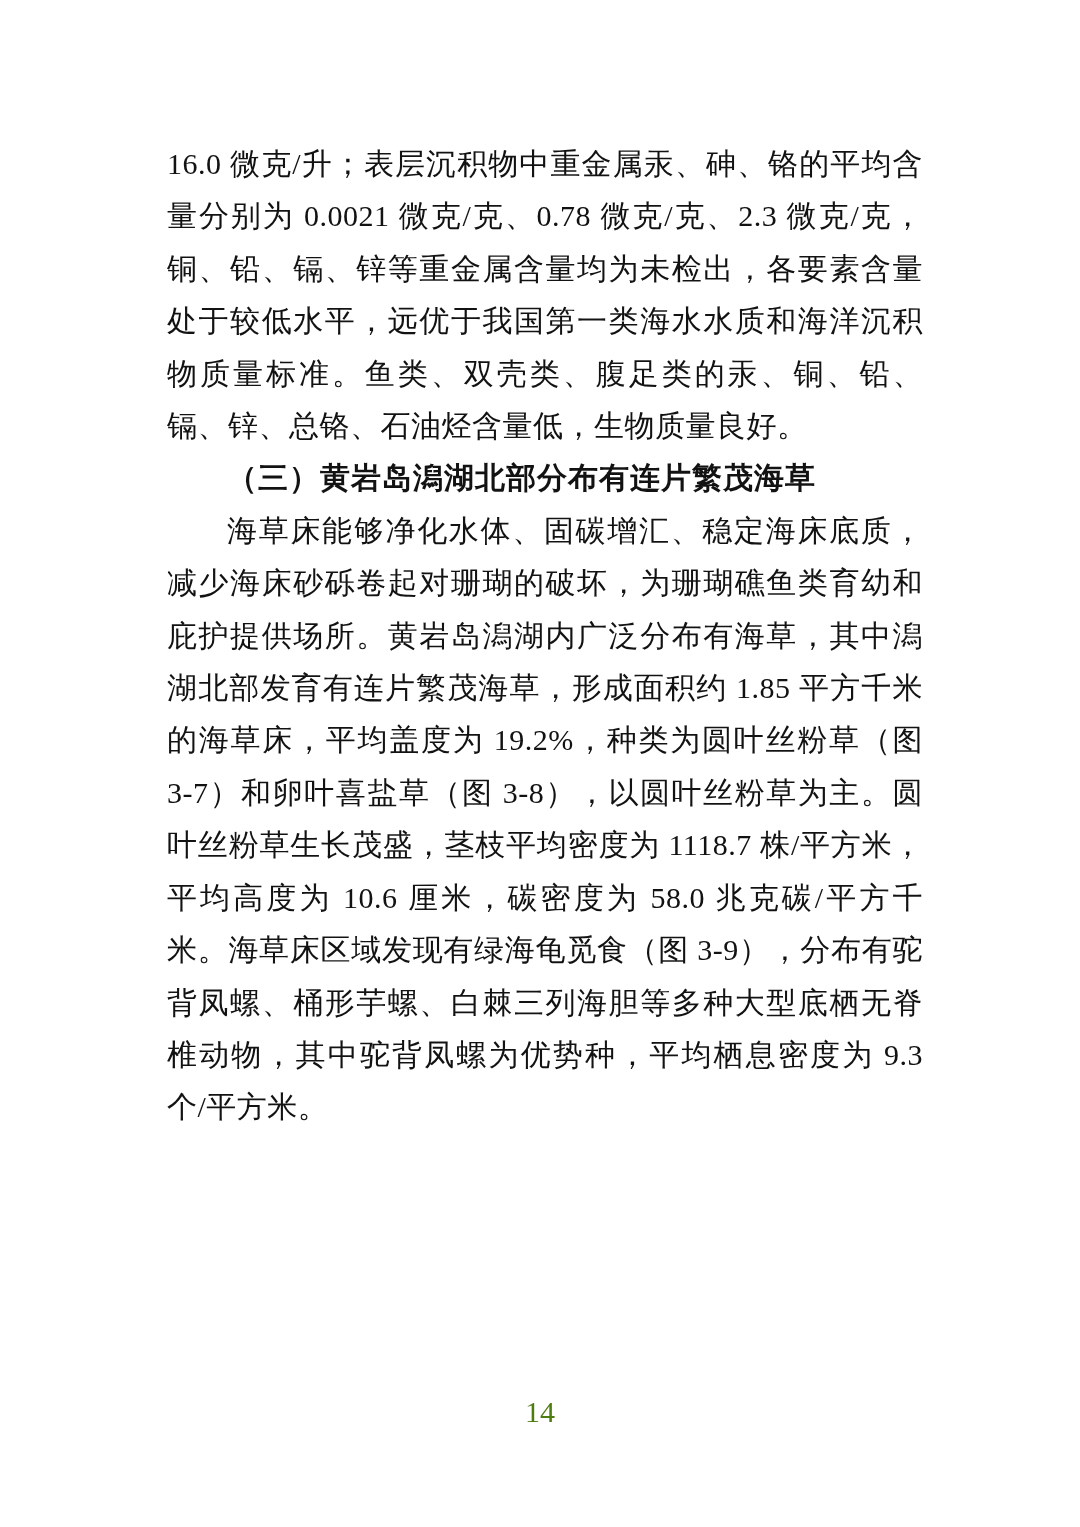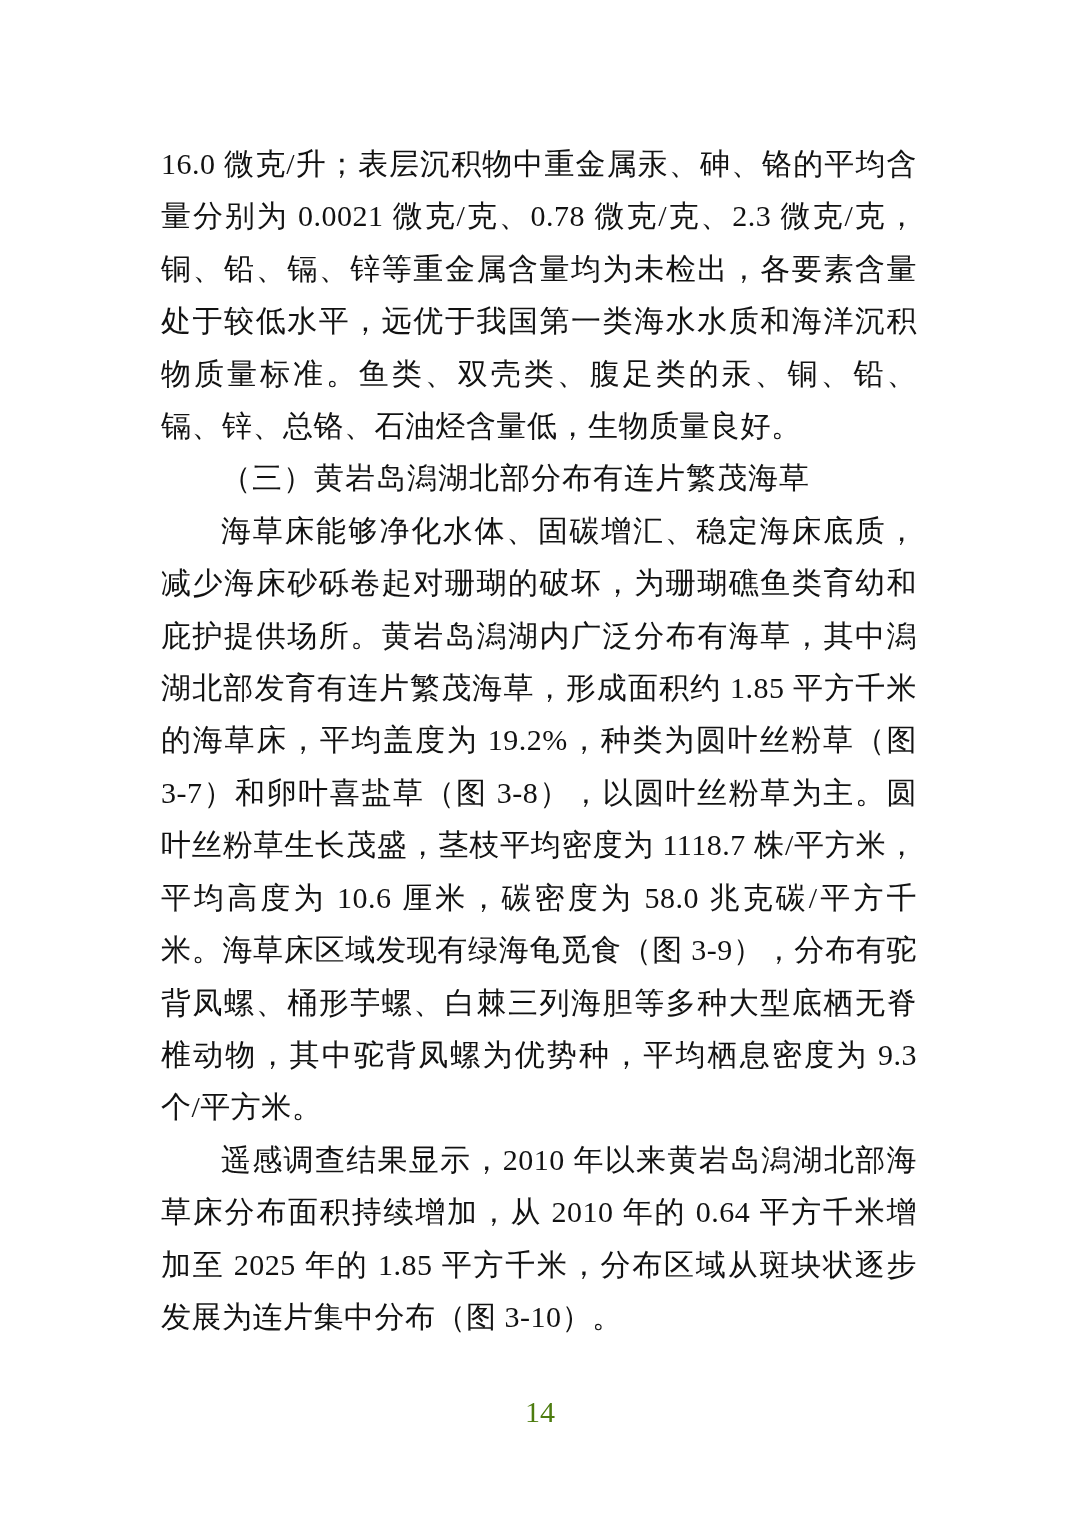--- a/index.html
+++ b/index.html
@@ -11,42 +11,42 @@
     position: relative;
     width: 1080px;
     height: 1527px;
     background: #ffffff;
     overflow: hidden;
     font-family: "Liberation Serif", "DejaVu Serif", serif;
     color: #121212;
   }
   .doc-body {
     position: absolute;
-    left: 161px;
+    left: 167px;
     top: 138px;
     width: 756px;
     font-size: 30px;
     line-height: 52.4px;
     text-align: justify;
     text-justify: inter-ideograph;
     letter-spacing: 0.5px;
   }
   .para {
     margin: 0;
     text-align: justify;
     text-justify: inter-ideograph;
   }
   .para.indent {
     text-indent: 2em;
   }
   .section-heading {
     margin: 0;
     font-size: 30px;
     line-height: 52.4px;
-    font-weight: 400;
+    font-weight: 700;
     text-indent: 2em;
     text-align: left;
     letter-spacing: 1px;
   }
   .page-number {
     position: absolute;
     left: 0;
     right: 0;
     top: 1392px;
     text-align: center;
@@ -56,16 +56,15 @@
   }
 </style>
 </head>
 <body>
 
 <div class="page">
   <div class="doc-body">
     <p class="para">16.0 微克/升；表层沉积物中重金属汞、砷、铬的平均含量分别为 0.0021 微克/克、0.78 微克/克、2.3 微克/克，铜、铅、镉、锌等重金属含量均为未检出，各要素含量处于较低水平，远优于我国第一类海水水质和海洋沉积物质量标准。鱼类、双壳类、腹足类的汞、铜、铅、镉、锌、总铬、石油烃含量低，生物质量良好。</p>
     <h3 class="section-heading">（三）黄岩岛潟湖北部分布有连片繁茂海草</h3>
     <p class="para indent">海草床能够净化水体、固碳增汇、稳定海床底质，减少海床砂砾卷起对珊瑚的破坏，为珊瑚礁鱼类育幼和庇护提供场所。黄岩岛潟湖内广泛分布有海草，其中潟湖北部发育有连片繁茂海草，形成面积约 1.85 平方千米的海草床，平均盖度为 19.2%，种类为圆叶丝粉草（图 3-7）和卵叶喜盐草（图 3-8），以圆叶丝粉草为主。圆叶丝粉草生长茂盛，茎枝平均密度为 1118.7 株/平方米，平均高度为 10.6 厘米，碳密度为 58.0 兆克碳/平方千米。海草床区域发现有绿海龟觅食（图 3-9），分布有驼背凤螺、桶形芋螺、白棘三列海胆等多种大型底栖无脊椎动物，其中驼背凤螺为优势种，平均栖息密度为 9.3 个/平方米。</p>
-    <p class="para indent">遥感调查结果显示，2010 年以来黄岩岛潟湖北部海草床分布面积持续增加，从 2010 年的 0.64 平方千米增加至 2025 年的 1.85 平方千米，分布区域从斑块状逐步发展为连片集中分布（图 3-10）。</p>
   </div>
   <div class="page-number">14</div>
 </div>
 
 </body></html>

